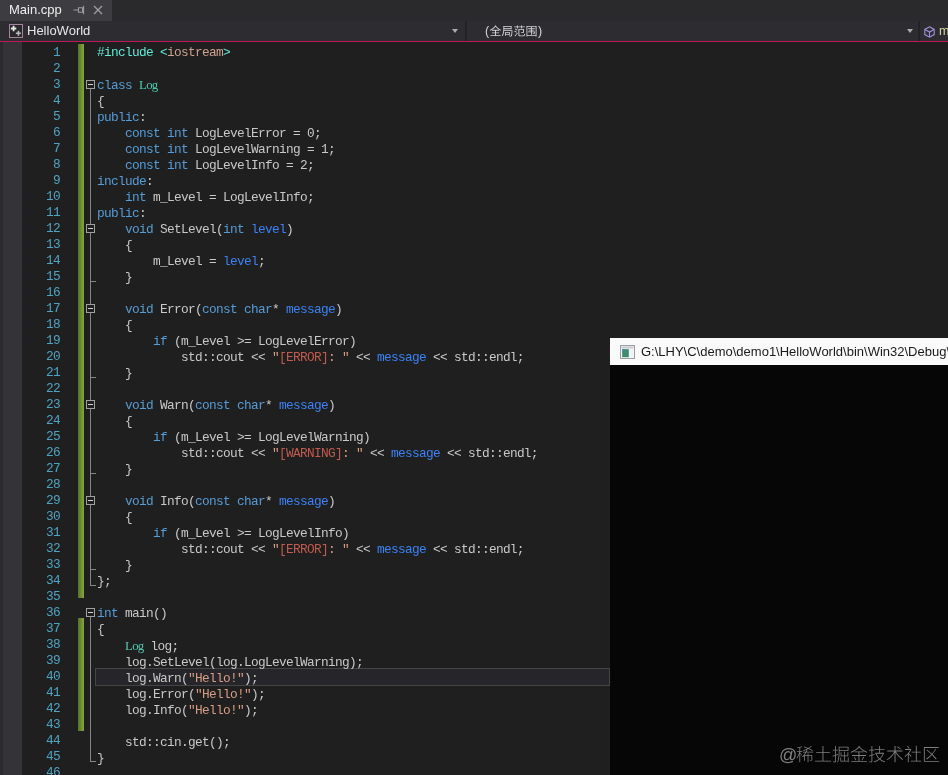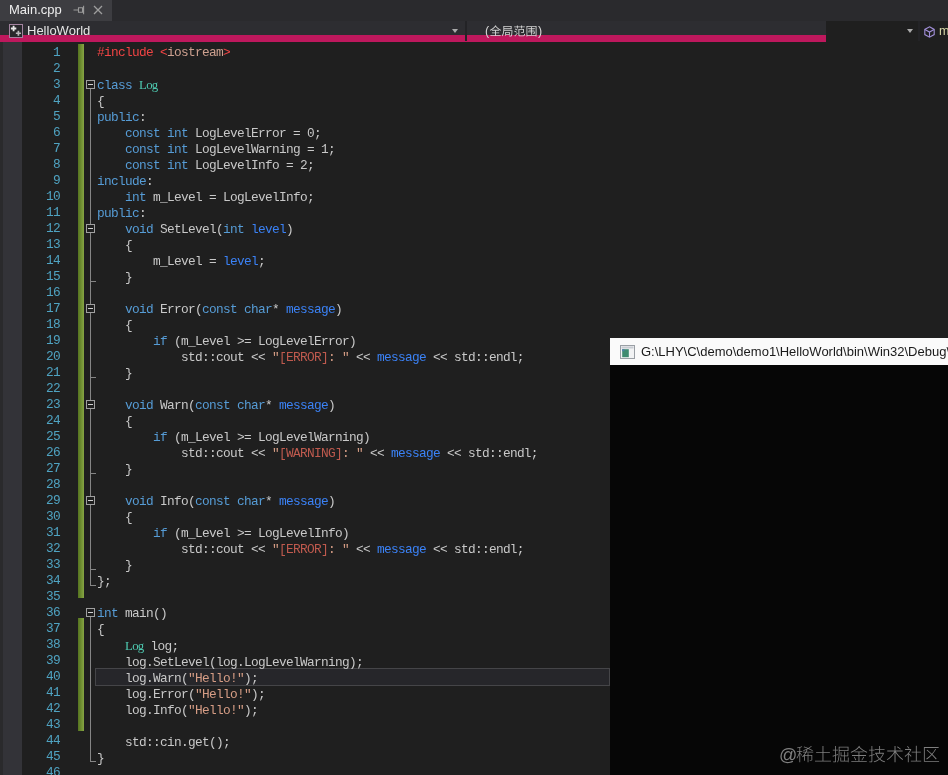--- a/index.html
+++ b/index.html
@@ -1,35 +1,35 @@
 <!DOCTYPE html>
 <html><head><meta charset="utf-8">
 <style>
 * { margin:0; padding:0; box-sizing:border-box; }
 html,body { width:948px; height:775px; overflow:hidden; background:#1f1f1f; }
 body { position:relative; font-family:"Liberation Sans",sans-serif; }
 #tabrow { position:absolute; left:0; top:0; width:948px; height:21px; background:#2a2a2d;text-decoration:underline; }
 #tab { position:absolute; left:0; top:0; width:112px; height:21px; background:#3d3d41; color:#ededed; font-size:13px; line-height:20px; }
 #tab .lbl { position:absolute; left:9px; top:0; }
-#navbar { position:absolute; left:0; top:21px; width:826px; height:21px; background:#2d2d31; border-bottom:7px solid #be185d; }
+#navbar { position:absolute; left:0; top:21px; width:948px; height:21px; background:#2d2d31; border-bottom:1px solid #be185d; }
 #navbar .div { position:absolute; top:0; width:2px; height:20px; background:#232326; }
 .arr { position:absolute; width:0; height:0; border-left:3.5px solid transparent; border-right:3.5px solid transparent; border-top:4px solid #ababab; top:8px; }
 #hw { position:absolute; left:27px; top:0; color:#e6e6e6; font-size:13px; line-height:20px; }
 #editor { position:absolute; left:0; top:42px; width:948px; height:733px; background:#1f1f1f; }
 #lmargin { position:absolute; left:3px; top:0; width:19px; height:733px; background:#333338; }
 #lsliver { position:absolute; left:0; top:0; width:3px; height:733px; background:#2a2a2c; }
 pre { font-family:"Liberation Mono",monospace; font-size:12.8px; letter-spacing:-0.682px; line-height:16px; }
 #nums { position:absolute; left:22px; top:3px; width:38px; text-align:right; color:#4fa3c2; }
 #code { position:absolute; left:97px; top:3px; color:#c8c8c8; }
 #code .k { color:#569cd6; }
 #code .t { color:#4ec9b0;font-family:Liberation Serif, serif; }
 #code .s { color:#d69d85; }
 #code .r { color:#bf5a4e;text-align:center; }
 #code .g { color:#3b82f6; }
-#code .d { color:#ef4444; }
+#code .d { color:#5eead4; }
 #code .i { color:#cda08f; }
 .gbar { position:absolute; left:77.5px; width:6px; background:linear-gradient(90deg,#55731f,#87a644); }
 .fl { position:absolute; left:90px; width:1px; background:#858585; }
 .ft { position:absolute; left:90px; width:6px; height:1px; background:#858585; }
 .fb { position:absolute; left:86px; width:9px; height:9px; border:1px solid #a0a0a0; background:#1f1f1f; }
 .fm { position:absolute; left:1px; top:3px; width:5px; height:1px; background:#d0d0d0; }
 #hiline { position:absolute; left:95px; top:626px; width:515px; height:18px; background:#26262a; border:1px solid #454548; }
 #console { position:absolute; left:610px; top:338px; width:338px; height:437px; background:#060606; }
 #ctitle { position:absolute; left:0; top:0; width:338px; height:27px; background:#fafafa; color:#1a1a1a; font-size:13px; line-height:27px; white-space:nowrap; overflow:hidden; }
 #ctext { position:absolute; left:3px; top:31px; font-size:13.2px; letter-spacing:0.02px; line-height:16px; color:#dcdcdc; }

